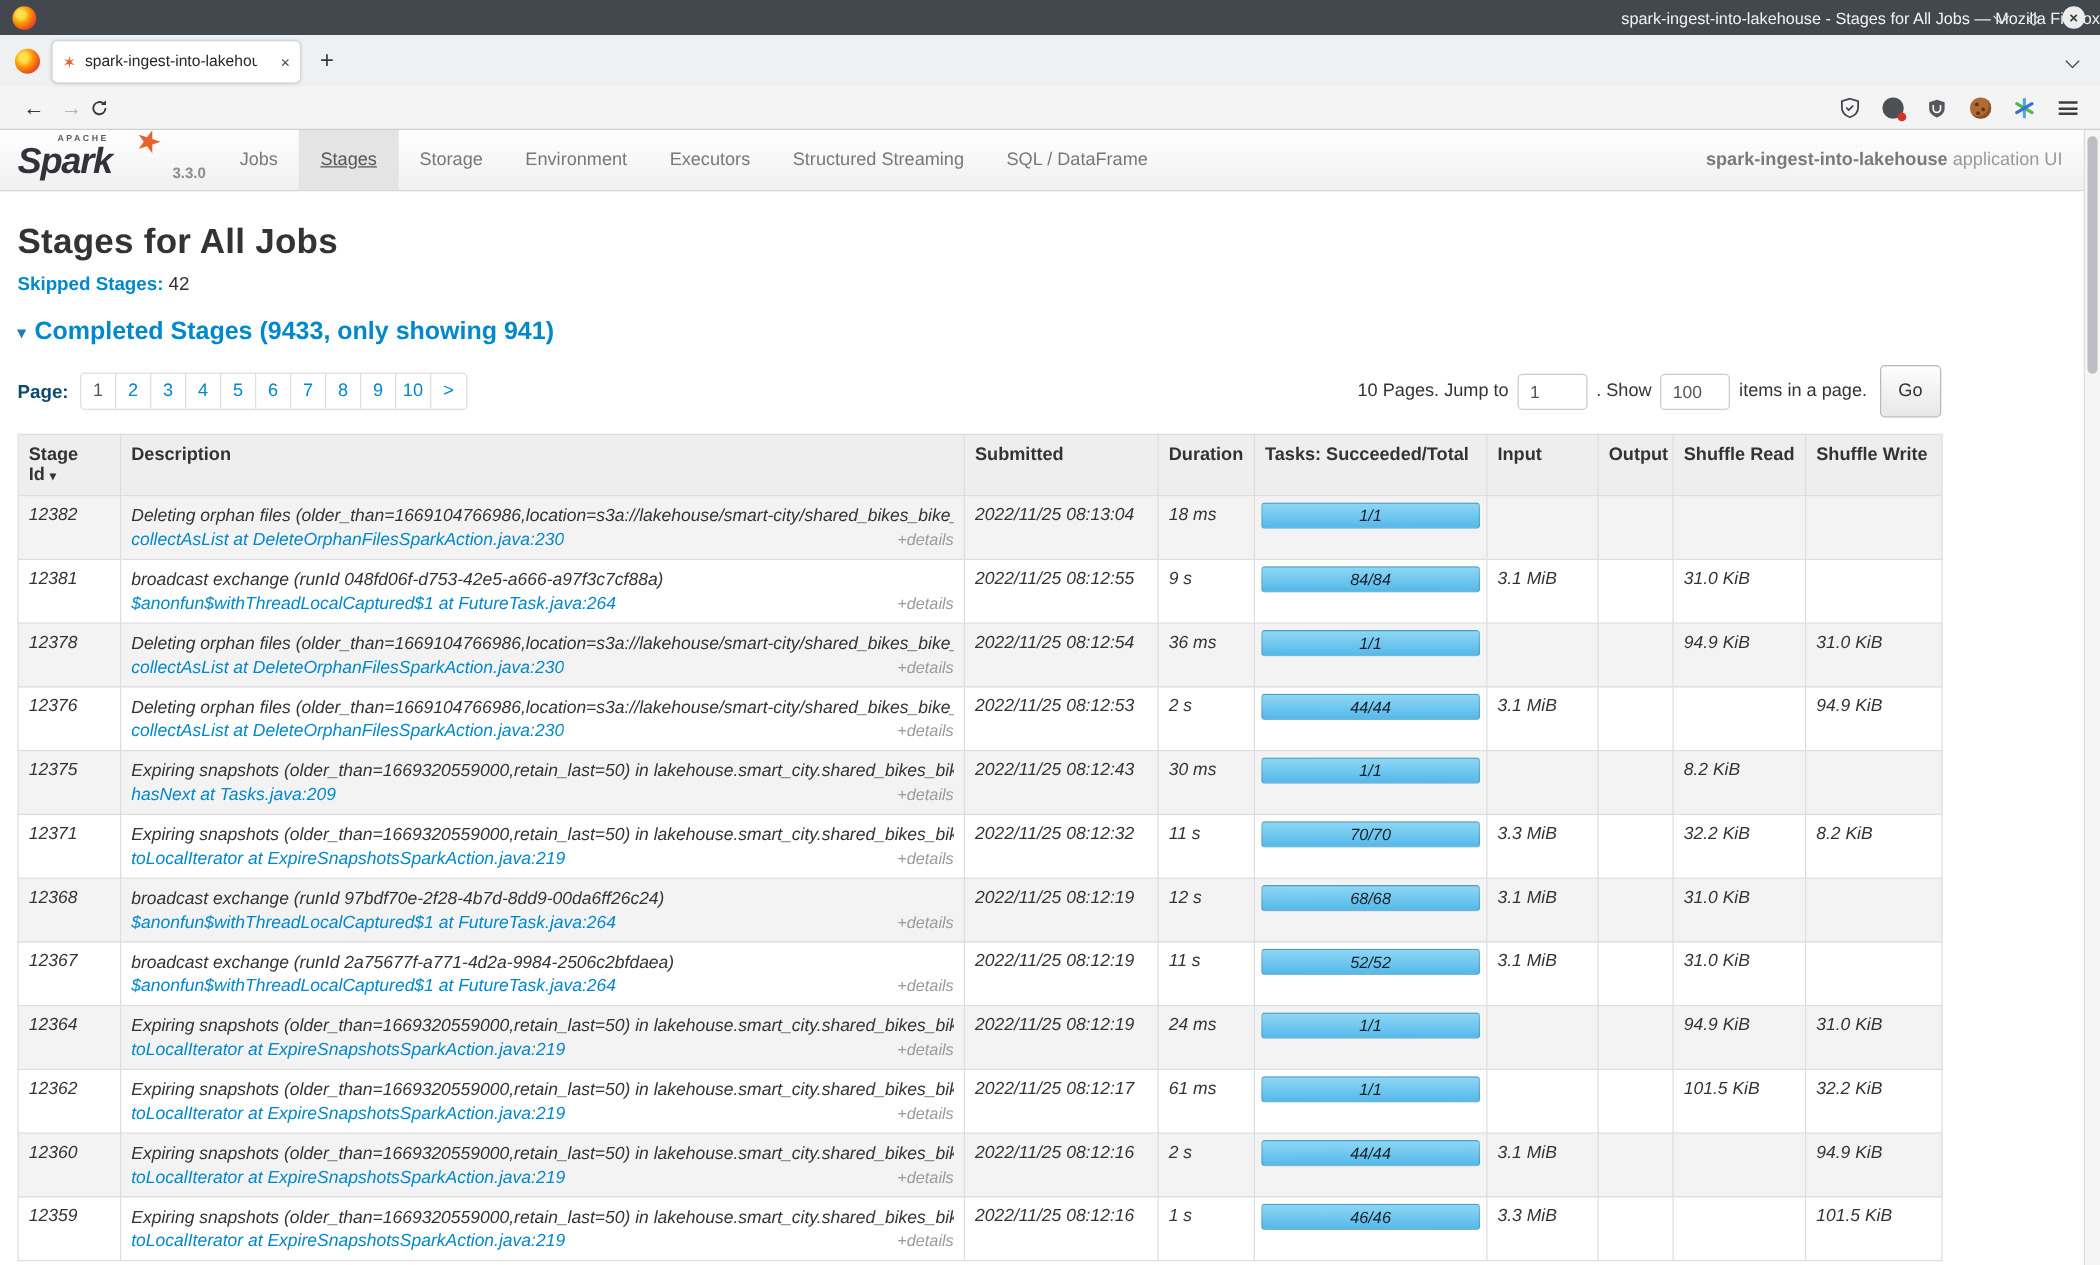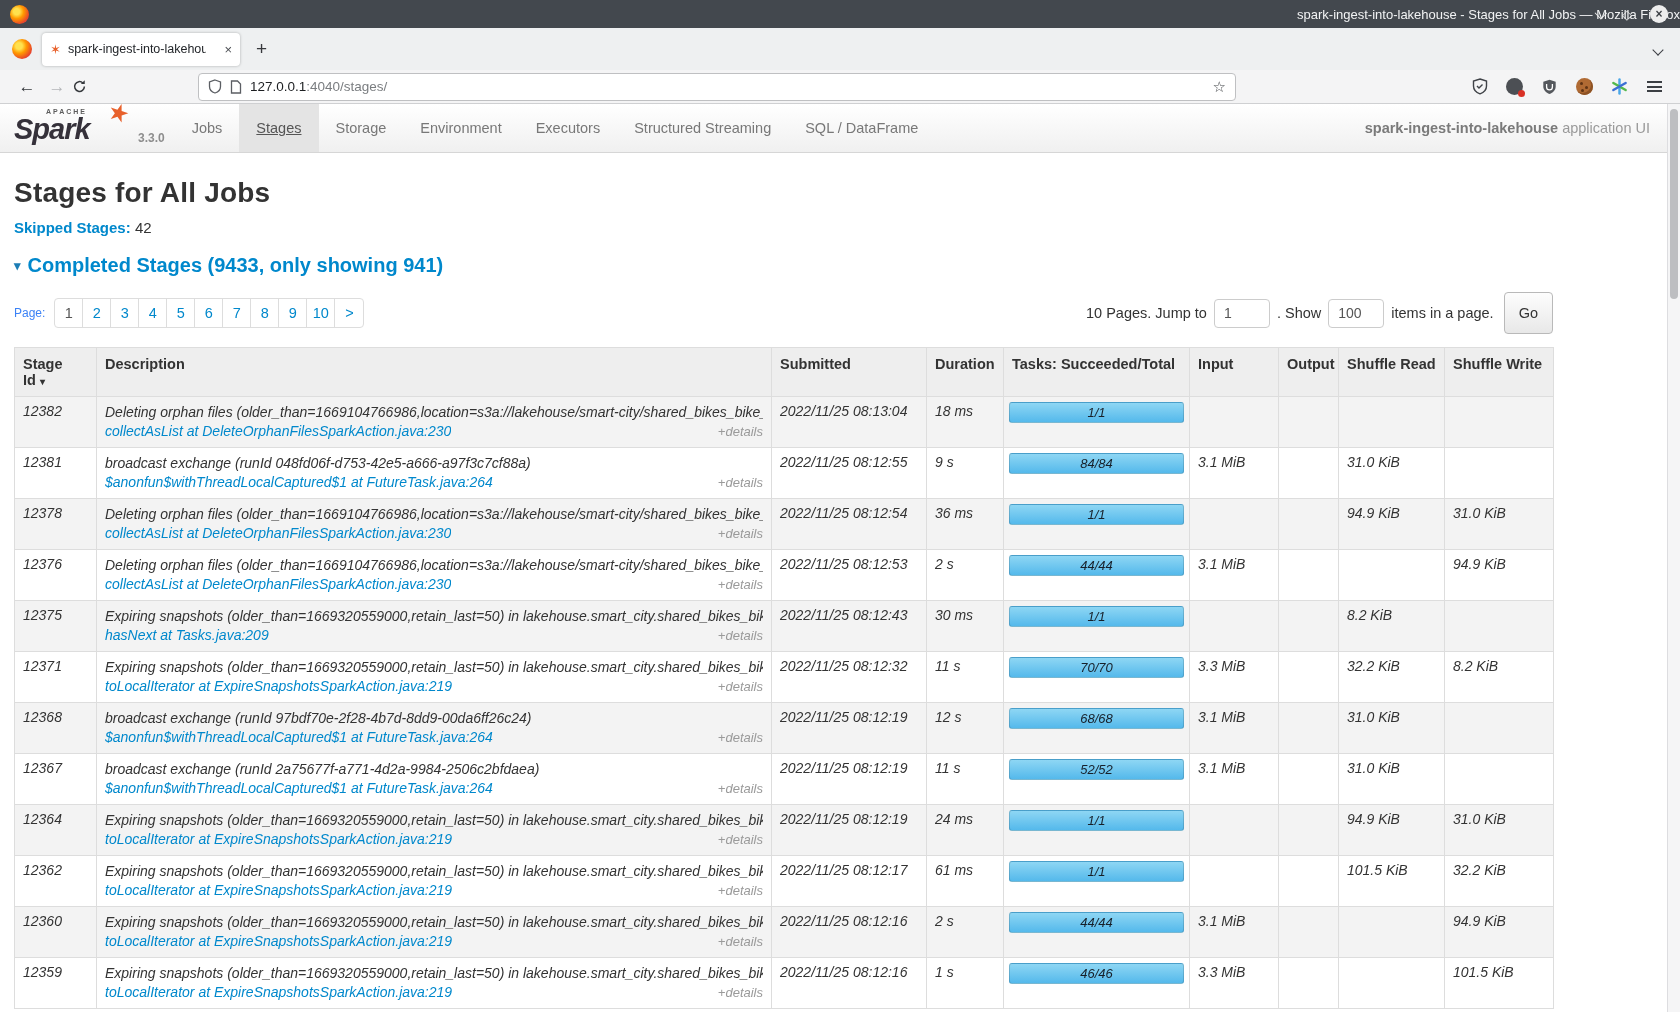--- a/index.html
+++ b/index.html
@@ -68,21 +68,21 @@
   
   .content { padding:0 0 0 14px; width:1553px; }
   h1.page-title { font-size:28px; font-weight:bold; color:#333; margin:24px 0 10px; letter-spacing:.2px; }
   .stat-line { font-size:15px; color:#333; margin:3px 0; }
   .stat-line strong { color:#0088cc; }
   .section-header { margin-top:18px; font-size:20px; font-weight:bold; color:#0088cc; cursor:pointer; display:flex; align-items:center; gap:7px; }
   .section-header .tri { font-size:13px; color:#1c7db5; }
 
   .pagination-row { margin-top:15px; display:flex; align-items:center; justify-content:space-between; width:1539px; }
   .pagination-left { display:flex; align-items:center; }
-  .page-label { font-size:12px; color:#3b82f6; margin-right:9px; }
+  .page-label { font-size:15px; color:#0c4a6e; margin-right:9px;font-weight:bold; }
   .page-group { display:inline-flex; border:1px solid #ddd; border-radius:4px; overflow:hidden; background:#fff; }
   .page-group [data-repeat-wrap] { display:contents; }
   .page-num { display:block; width:28px; text-align:center; padding:6px 0; font-size:14.5px; color:#0088cc;
               border-right:1px solid #ddd; text-decoration:none; cursor:pointer; }
   .page-num.next { border-right:none; }
   .page-num.current { color:#555; }
   .pagination-right { display:flex; align-items:center; font-size:14.5px; color:#333; }
   .pg-input { width:56px; height:29px; border:1px solid #ccc; border-radius:4px; padding:4px 9px; font-size:14px; color:#555;
               margin:0 7px; font-family:"Liberation Sans", sans-serif; }
   .go-btn { margin-left:10px; height:42px; padding:0 14px; font-size:14.5px; color:#333; border:1px solid #b9b9b9; border-radius:4px;
@@ -134,30 +134,20 @@
 
 <div class="toolbar">
   <span class="nav-btn">←</span>
   <span class="nav-btn disabled">→</span>
   <span class="nav-btn">
     <svg class="icon" width="15" height="15" viewBox="0 0 16 16">
         <path d="M13.2 8a5.2 5.2 0 1 1-1.6-3.75" fill="none" stroke="#35383c" stroke-width="1.6"></path>
         <path d="M13.6 1.2v4.2H9.4z" fill="#35383c"></path>
       </svg>
   </span>
-  <div class="urlbar">
-    <svg class="icon" width="14" height="15" viewBox="0 0 14 15">
-        <path d="M7 1l5.5 2v4.5c0 3.2-2.3 5.5-5.5 6.5-3.2-1-5.5-3.3-5.5-6.5V3z" fill="none" stroke="#5b5e63" stroke-width="1.3"></path>
-      </svg>
-    <svg class="icon" width="12" height="14" viewBox="0 0 12 14">
-        <path d="M1.5 1h6l3 3v9h-9z" fill="none" stroke="#5b5e63" stroke-width="1.3"></path>
-      </svg>
-    <span class="url-text"><span>127.0.0.1</span><span class="url-path">:4040/stages/</span></span>
-    <span class="url-star">☆</span>
-  </div>
   <div class="ext-icons">
     <span class="eicon">
       <svg class="icon" width="16" height="17" viewBox="0 0 16 17">
           <path d="M8 1l6.5 2v5c0 3.8-2.7 6.5-6.5 7.8C4.2 14.5 1.5 11.8 1.5 8V3z" fill="none" stroke="#3f4247" stroke-width="1.4"></path>
           <path d="M5 8l2 2 3.5-3.5" fill="none" stroke="#3f4247" stroke-width="1.4"></path>
         </svg>
     </span>
     <span class="eicon">
         <span class="mask"></span>
       </span>

